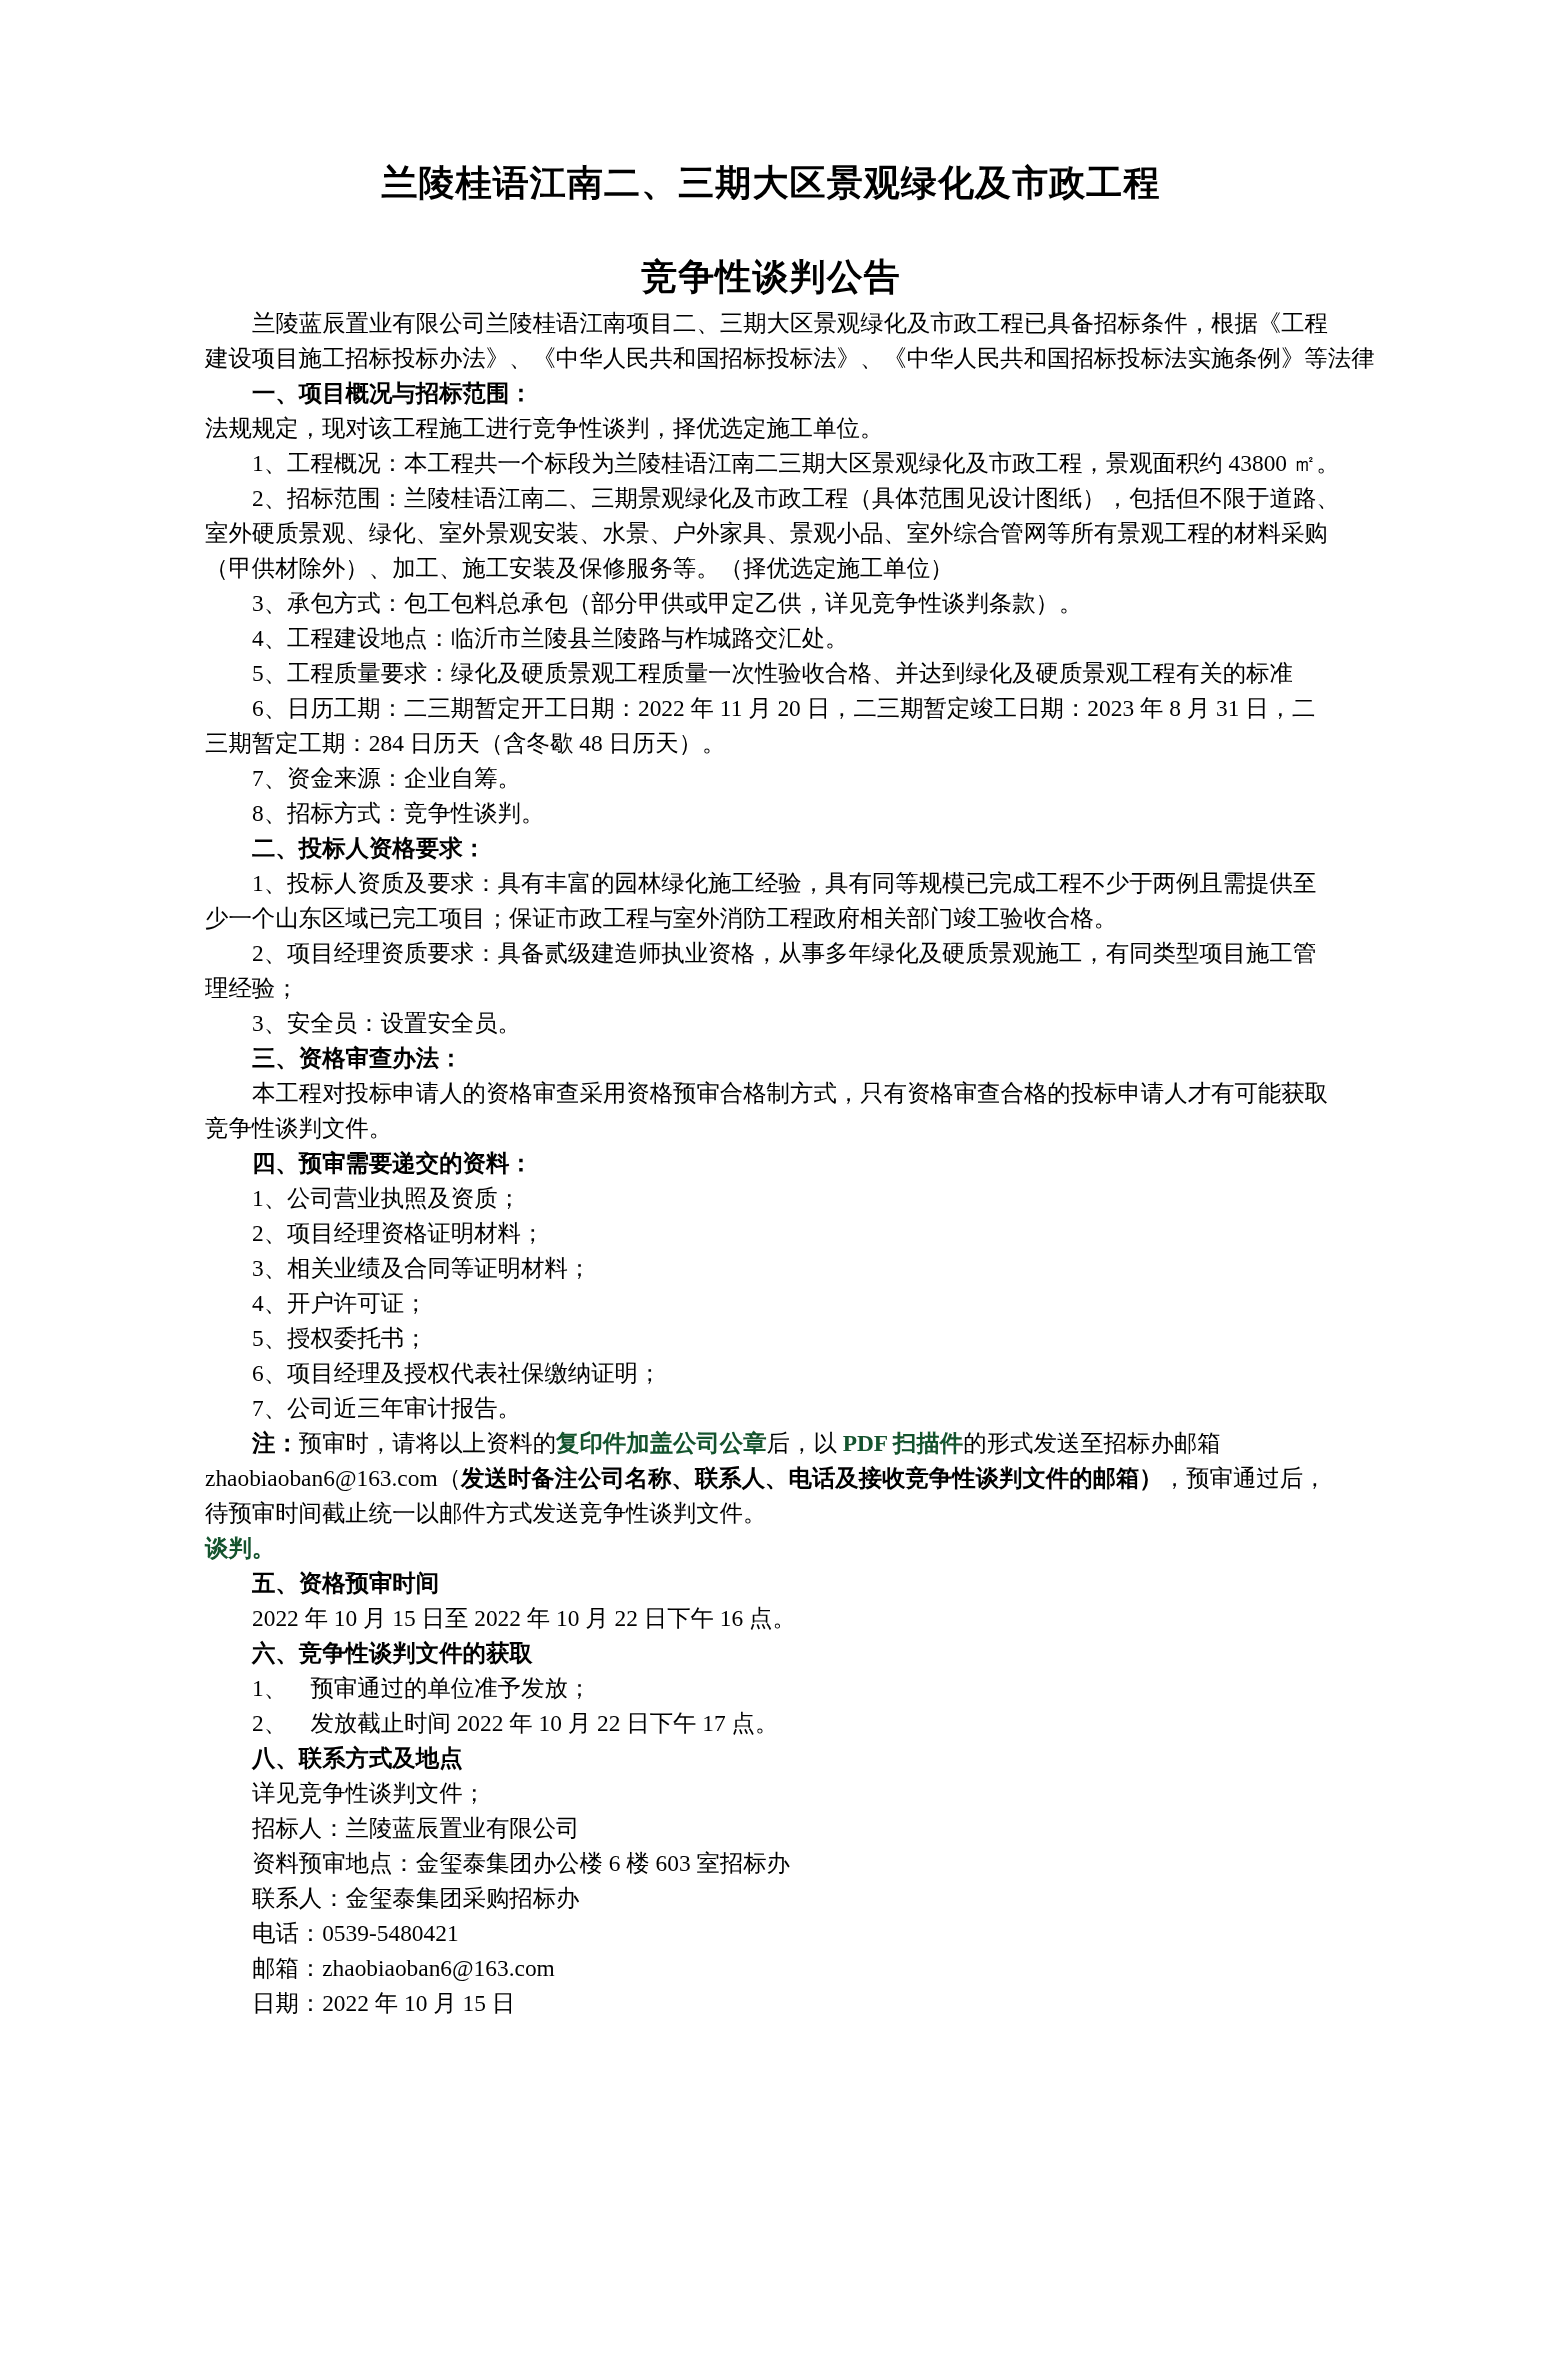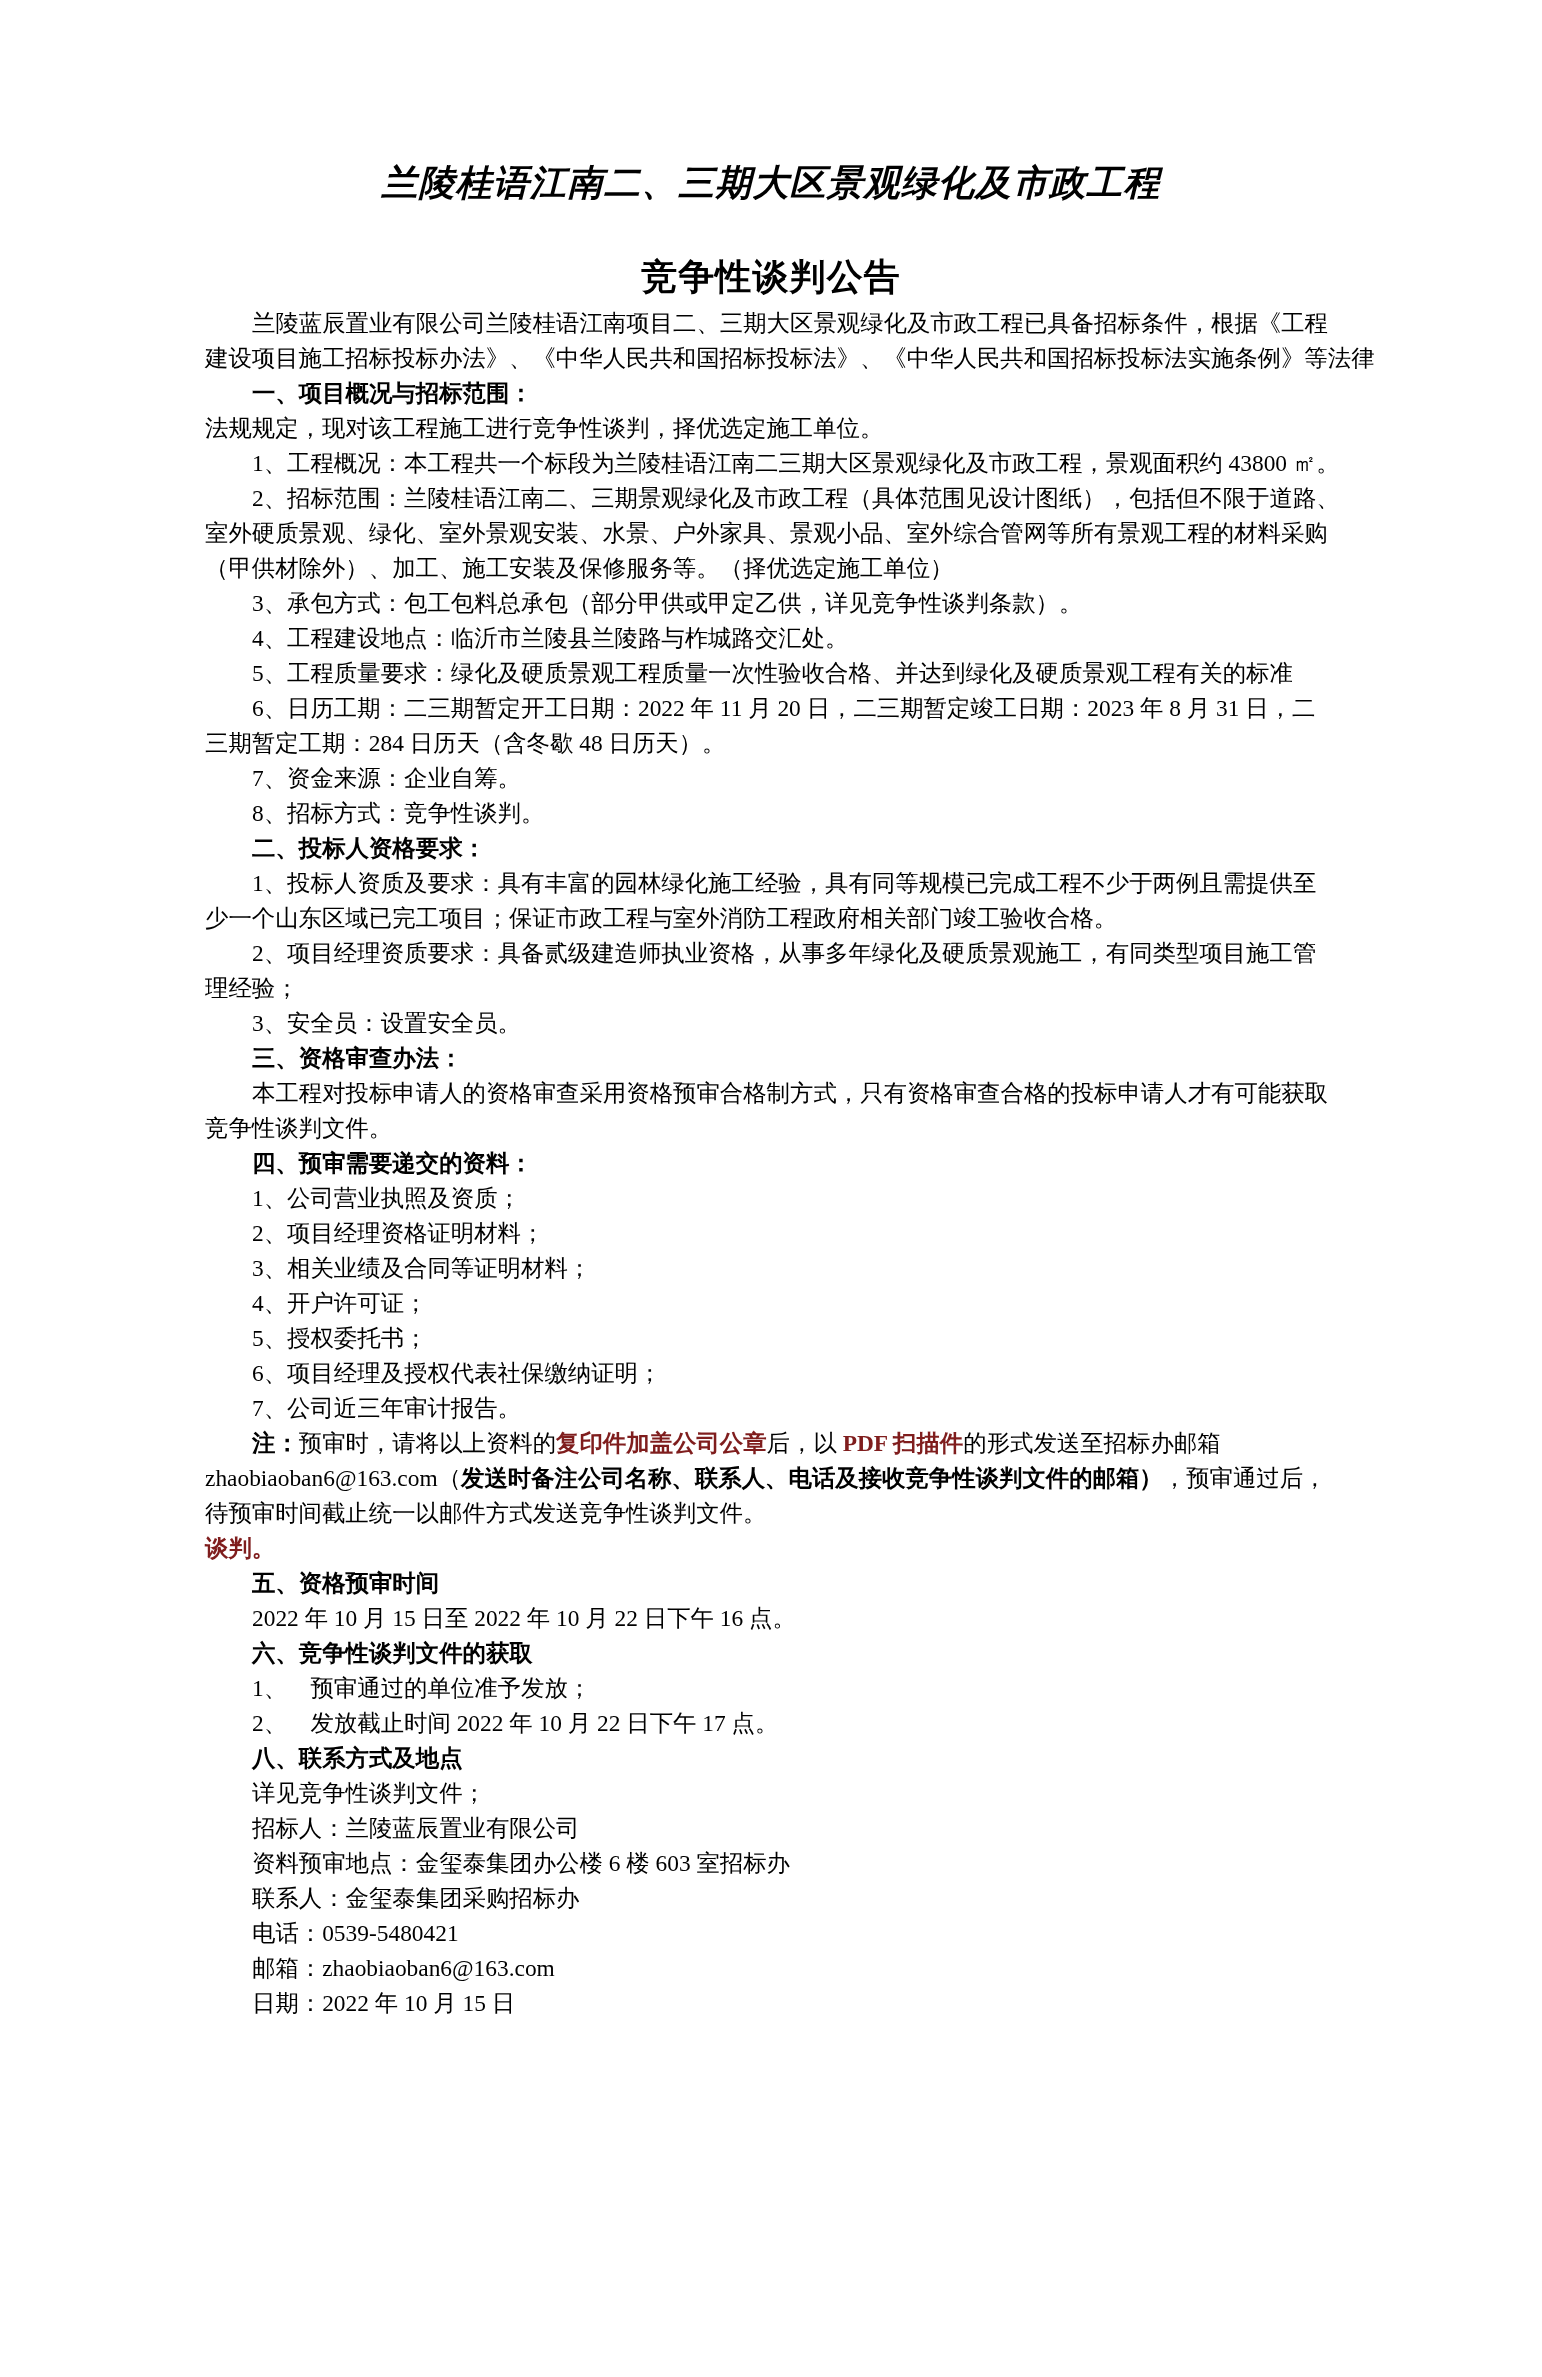--- a/index.html
+++ b/index.html
@@ -16,38 +16,38 @@
     position:absolute;
     left:0;
     width:1542px;
     text-align:center;
     font-size:36px;
     font-weight:bold;
     line-height:44px;
     letter-spacing:1.1px;
     white-space:nowrap;
   }
-  .t1{top:161px;font-style:italic;}
+  .t1{top:161px;}
   .t2{top:255px;}
   .doc-body{
     position:absolute;
     left:205px;
     top:306px;
     width:1142px;
   }
   .line{
     height:35px;
     line-height:35px;
     font-size:23.4px;
     white-space:nowrap;
   }
   .line.ind{padding-left:47px;}
   .line span{display:inline;}
   .b{font-weight:bold;}
-  .r{color:#7f1d1d;}
+  .r{color:#14532d;}
 </style>
 </head>
 <body>
 
 <div class="page">
   <div class="doc-title t1">兰陵桂语江南二、三期大区景观绿化及市政工程</div>
   <div class="doc-title t2">竞争性谈判公告</div>
   <div class="doc-body">
       <div class="line ind"><span>兰陵蓝辰置业有限公司兰陵桂语江南项目二、三期大区景观绿化及市政工程已具备招标条件，根据《工程</span></div>
       <div class="line"><span>建设项目施工招标投标办法》、《中华人民共和国招标投标法》、《中华人民共和国招标投标法实施条例》等法律</span></div>

